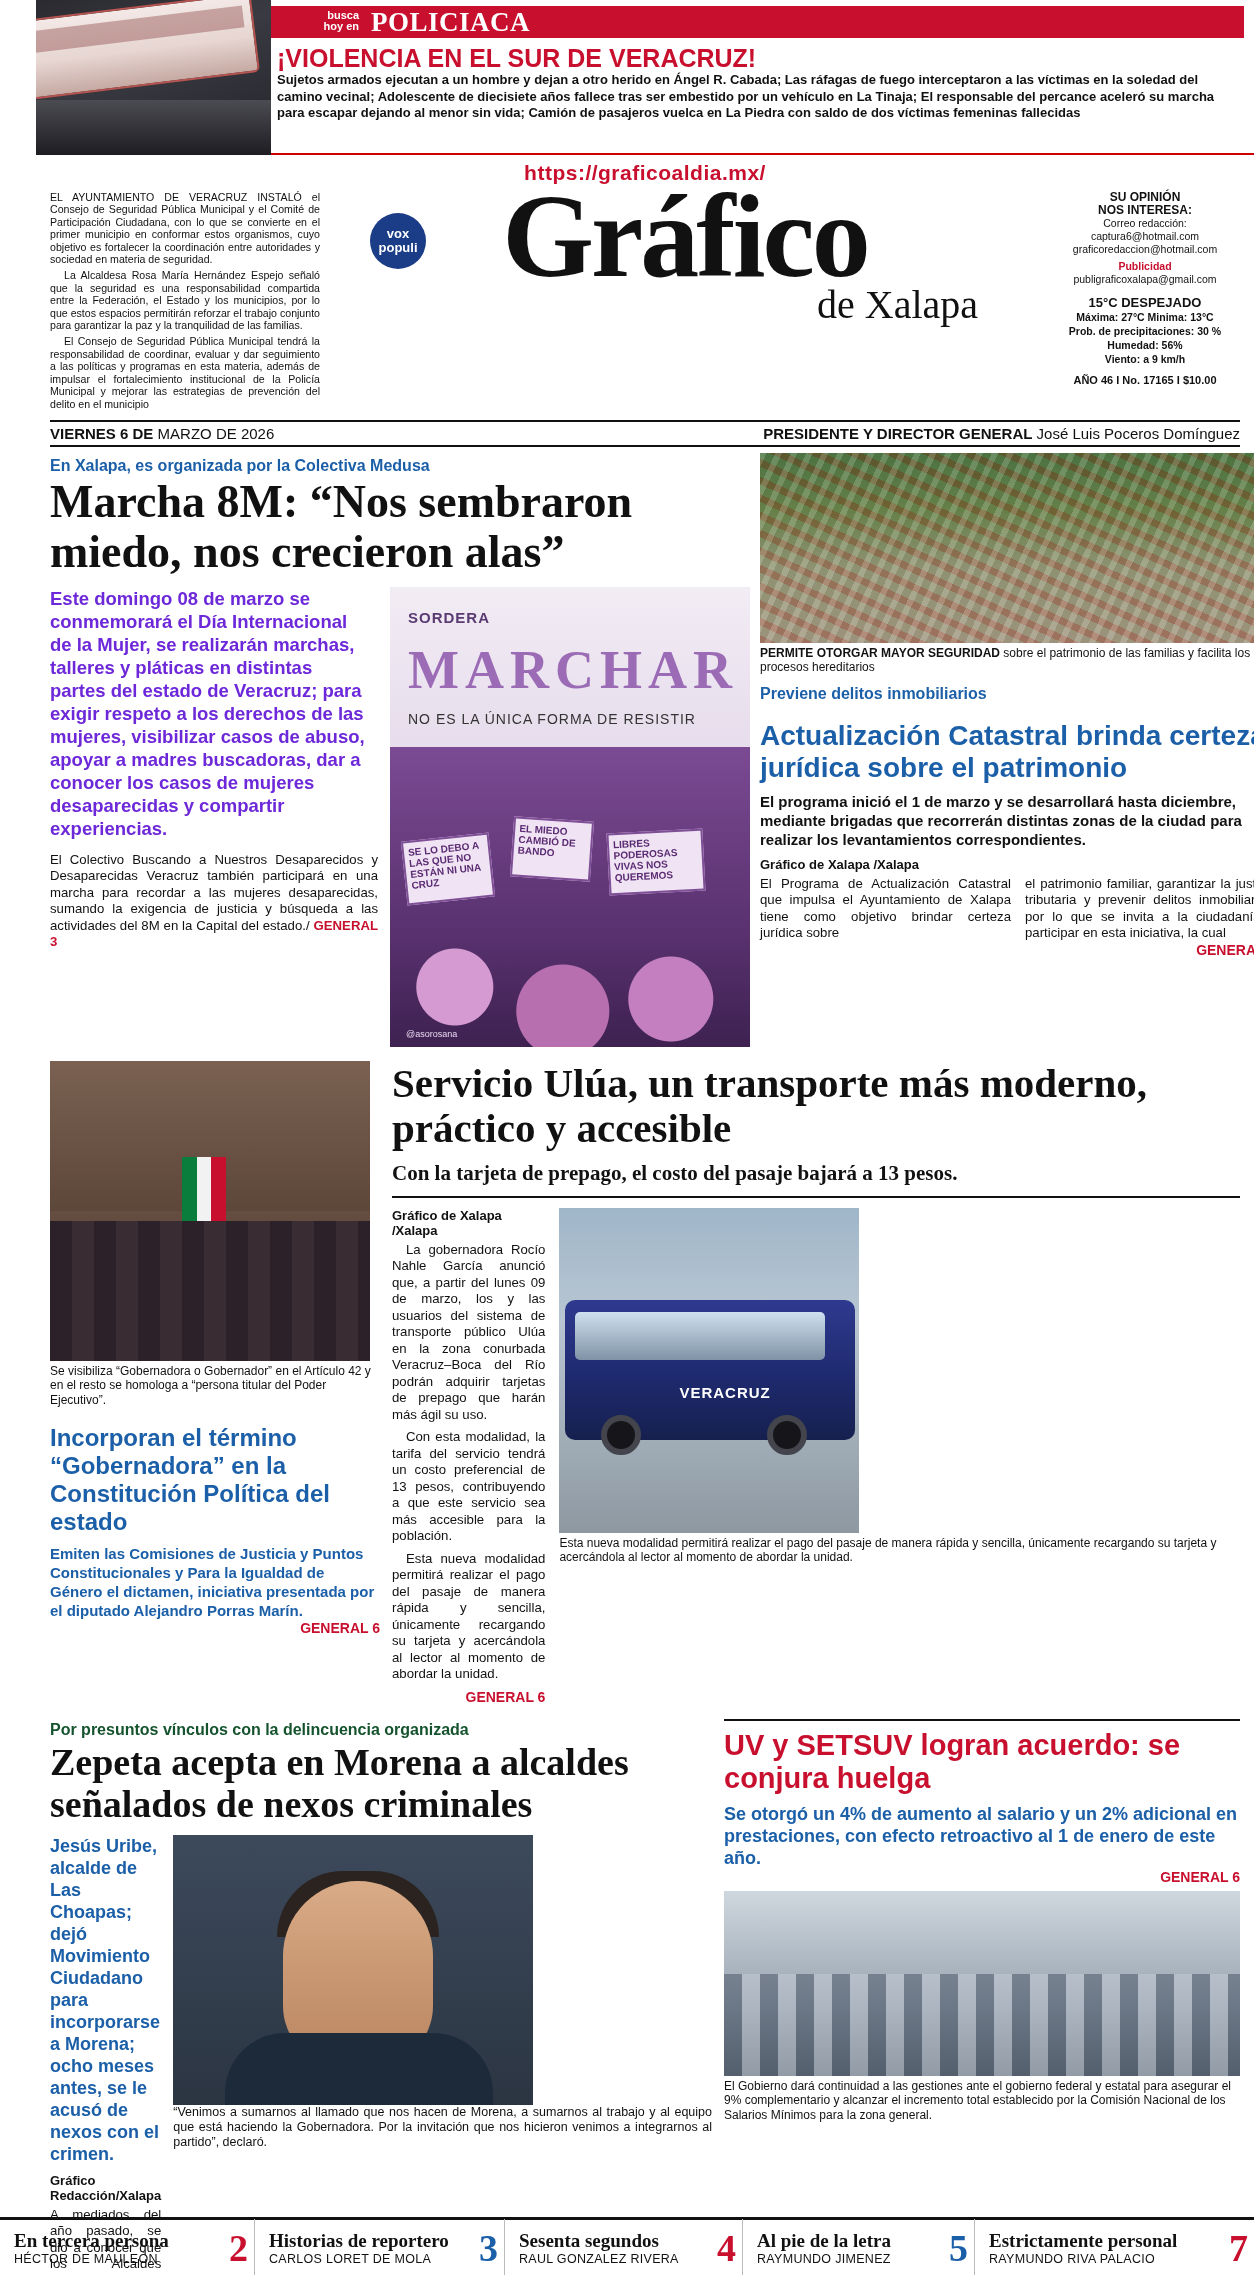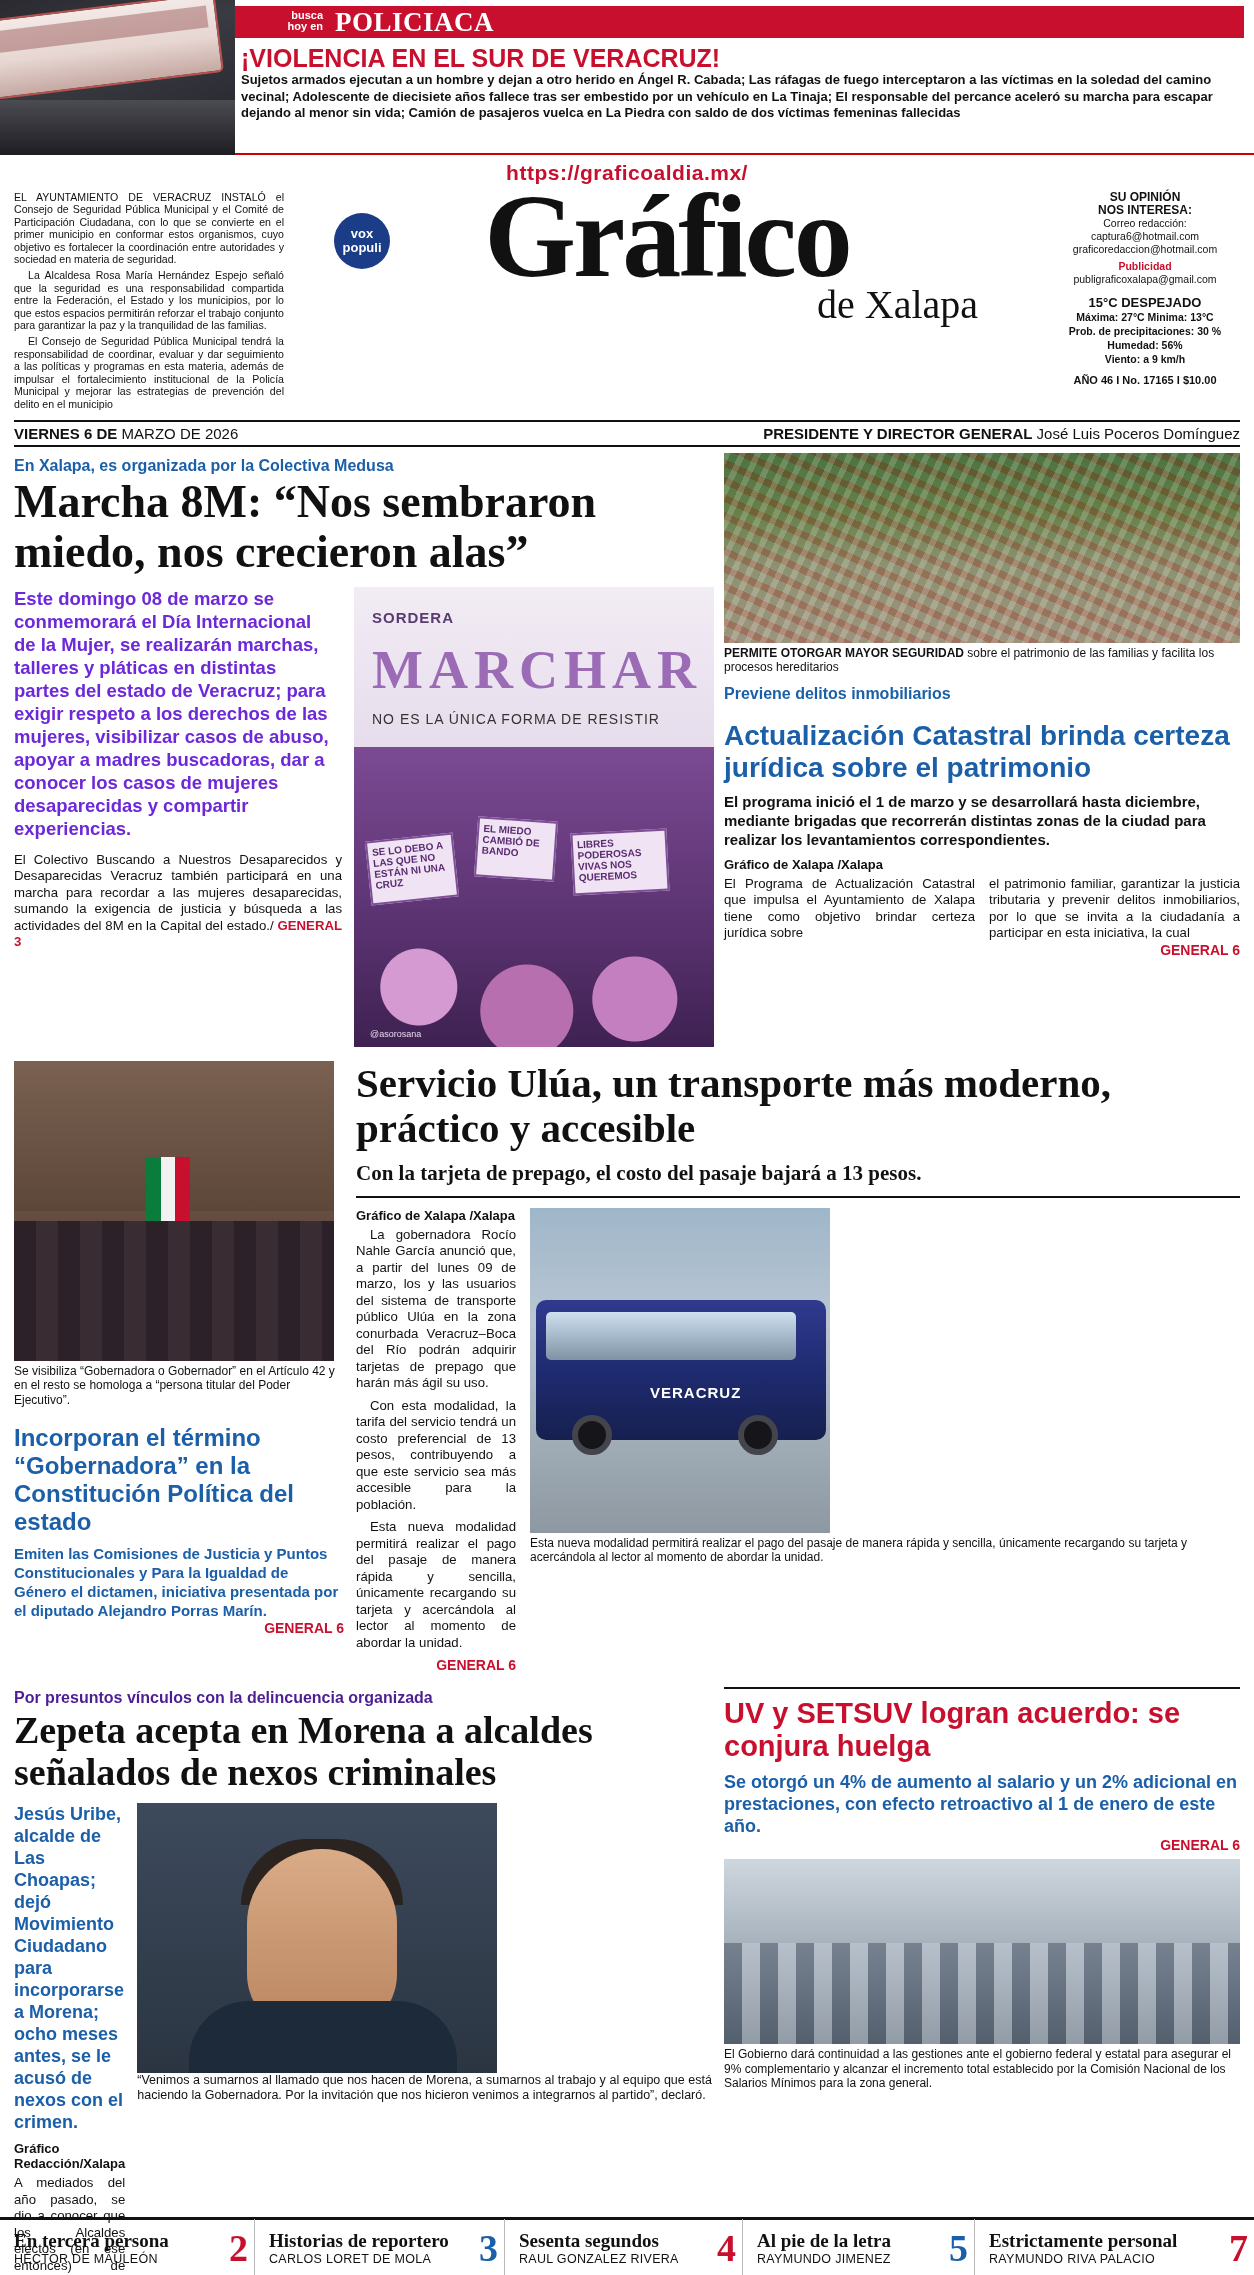--- a/index.html
+++ b/index.html
@@ -4,21 +4,21 @@
 <style>
   * { box-sizing: border-box; }
   html, body { margin:0; padding:0; }
   body {
     width:1254px; height:2275px;
     background:#ffffff;
     font-family:"Liberation Sans", sans-serif;
     color:#111;
     overflow:hidden;
   }
-  .page { position:relative; width:1254px; height:2275px; }
+  .page { position:relative; width:1254px; height:2275px;padding-left:36px; }
 
   
   .topbar { display:flex; height:155px; border-bottom:2px solid #c00; }
   .topbar-photo {
     width:235px; height:155px;
     background:
       linear-gradient(160deg,#2a2a30 0%,#3a3a42 40%,#23232a 100%);
     position:relative; overflow:hidden;
   }
   .topbar-photo .bus {
@@ -104,21 +104,21 @@
   .datebar .left b { font-weight:bold; }
   .datebar .right b { font-weight:bold; }
 
   
   .content { padding:6px 14px 0; }
   .row1 { display:flex; gap:10px; }
   .col-left { width:700px; }
   .col-right { width:516px; }
 
   .kicker { color:#1b5fa8; font-size:16px; font-weight:bold; margin:4px 0 2px; }
-  .kicker.red { color:#4c1d95; }
+  .kicker.red { color:#14532d; }
   h1.head-main {
     font-family:"Liberation Serif", serif; font-weight:bold;
     font-size:46px; line-height:50px; margin:2px 0 10px;
   }
   .lead-blue {
     color:#6d28d9; font-weight:bold; font-size:18.5px; line-height:23px;
     width:320px; float:left; margin-right:12px;
   }
   .body-txt { font-size:13.2px; line-height:16.5px; text-align:justify; }
   .body-txt p { margin:0 0 6px; text-indent:14px; }

